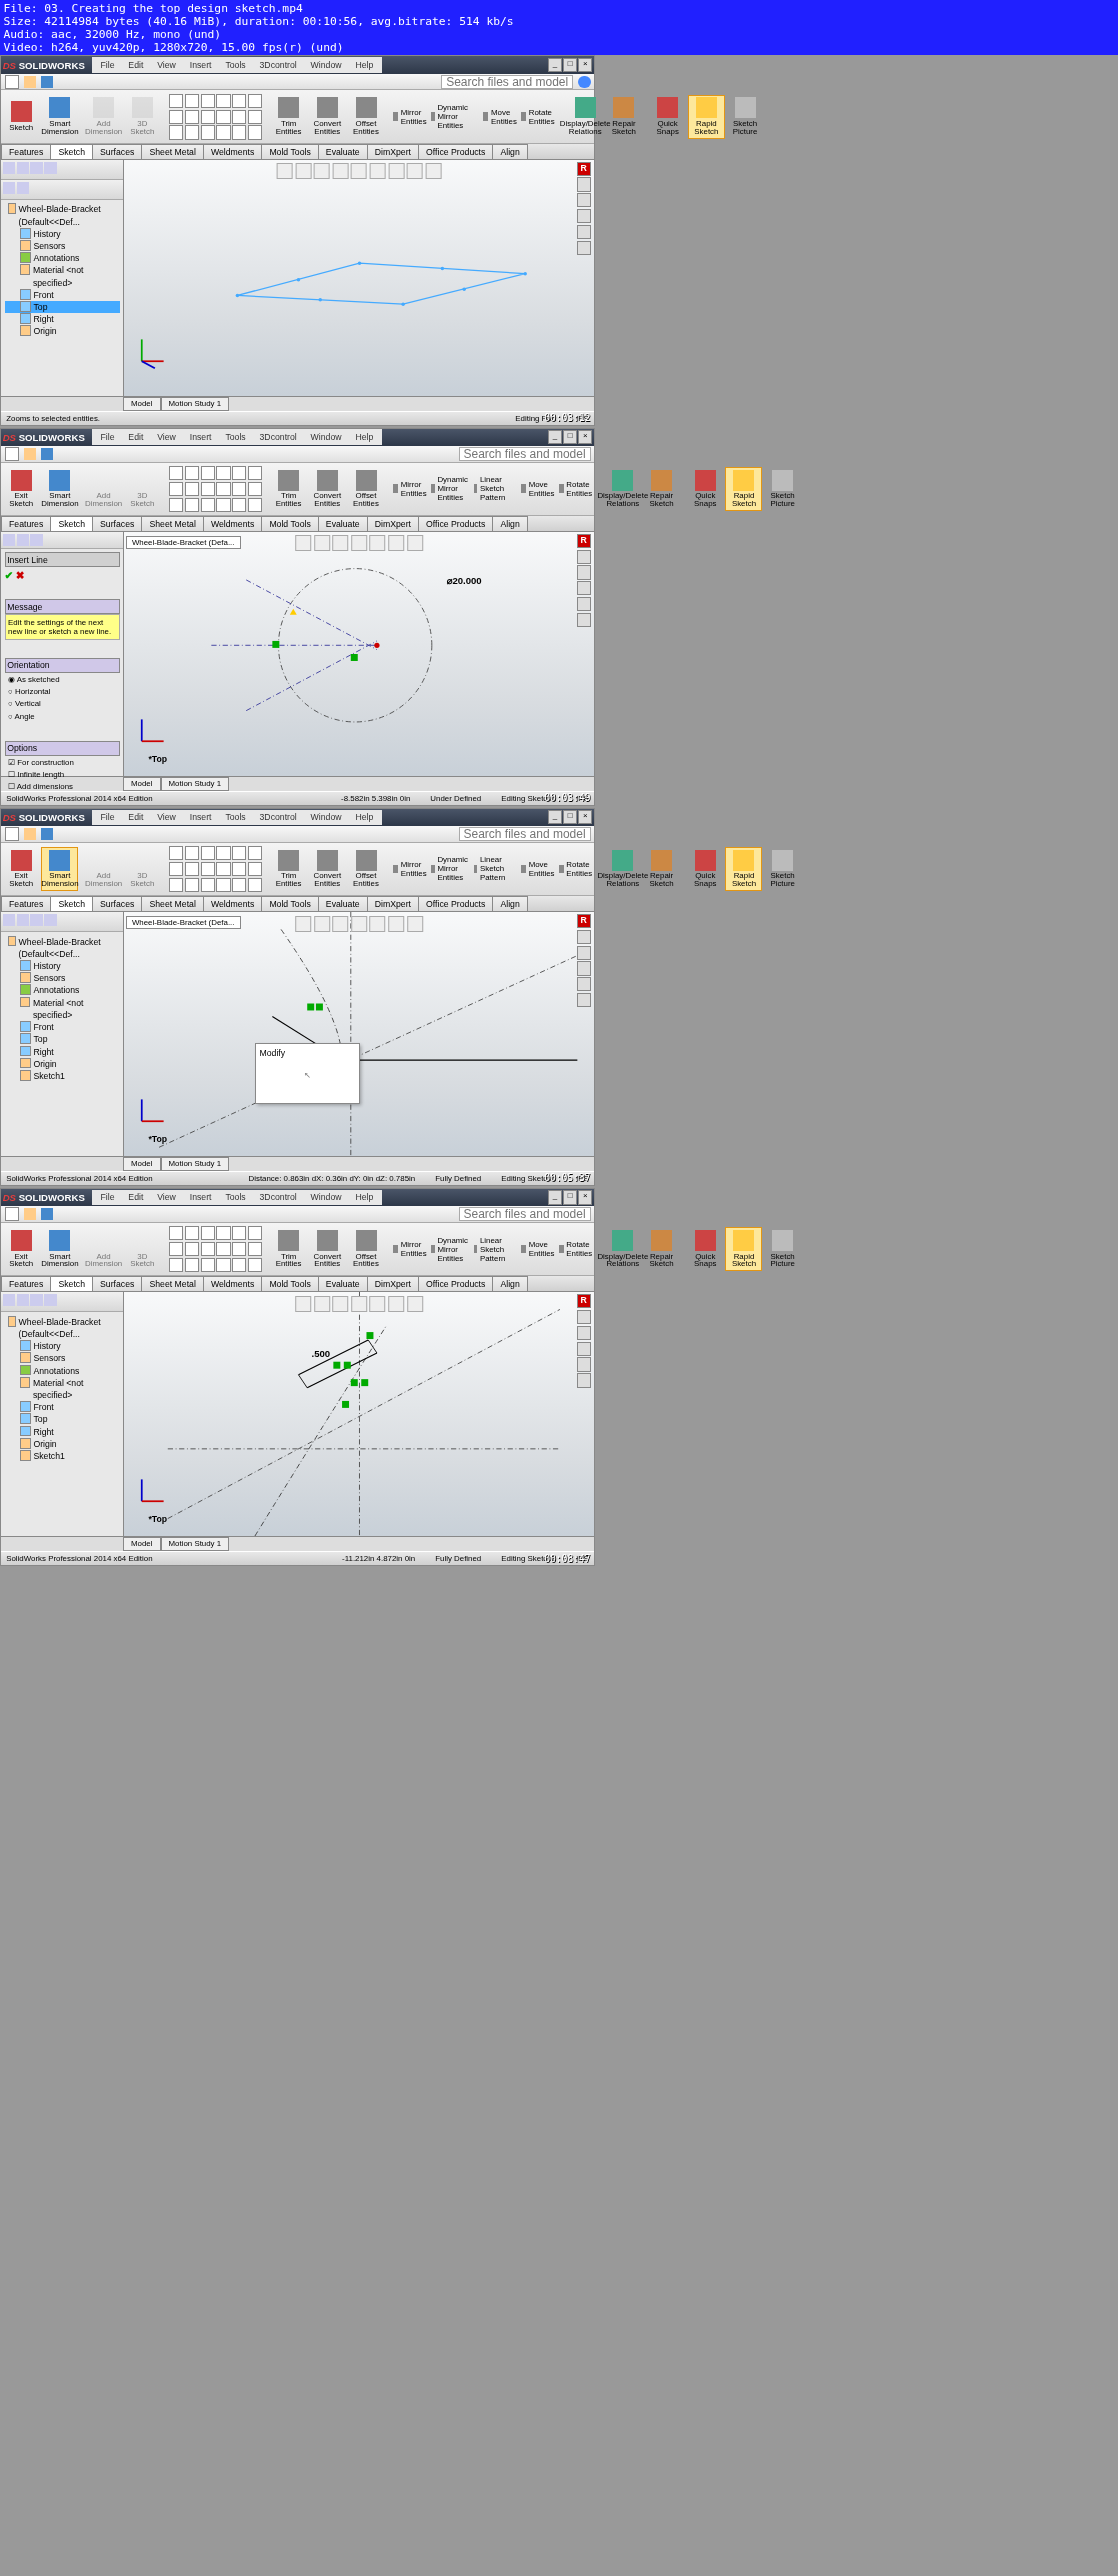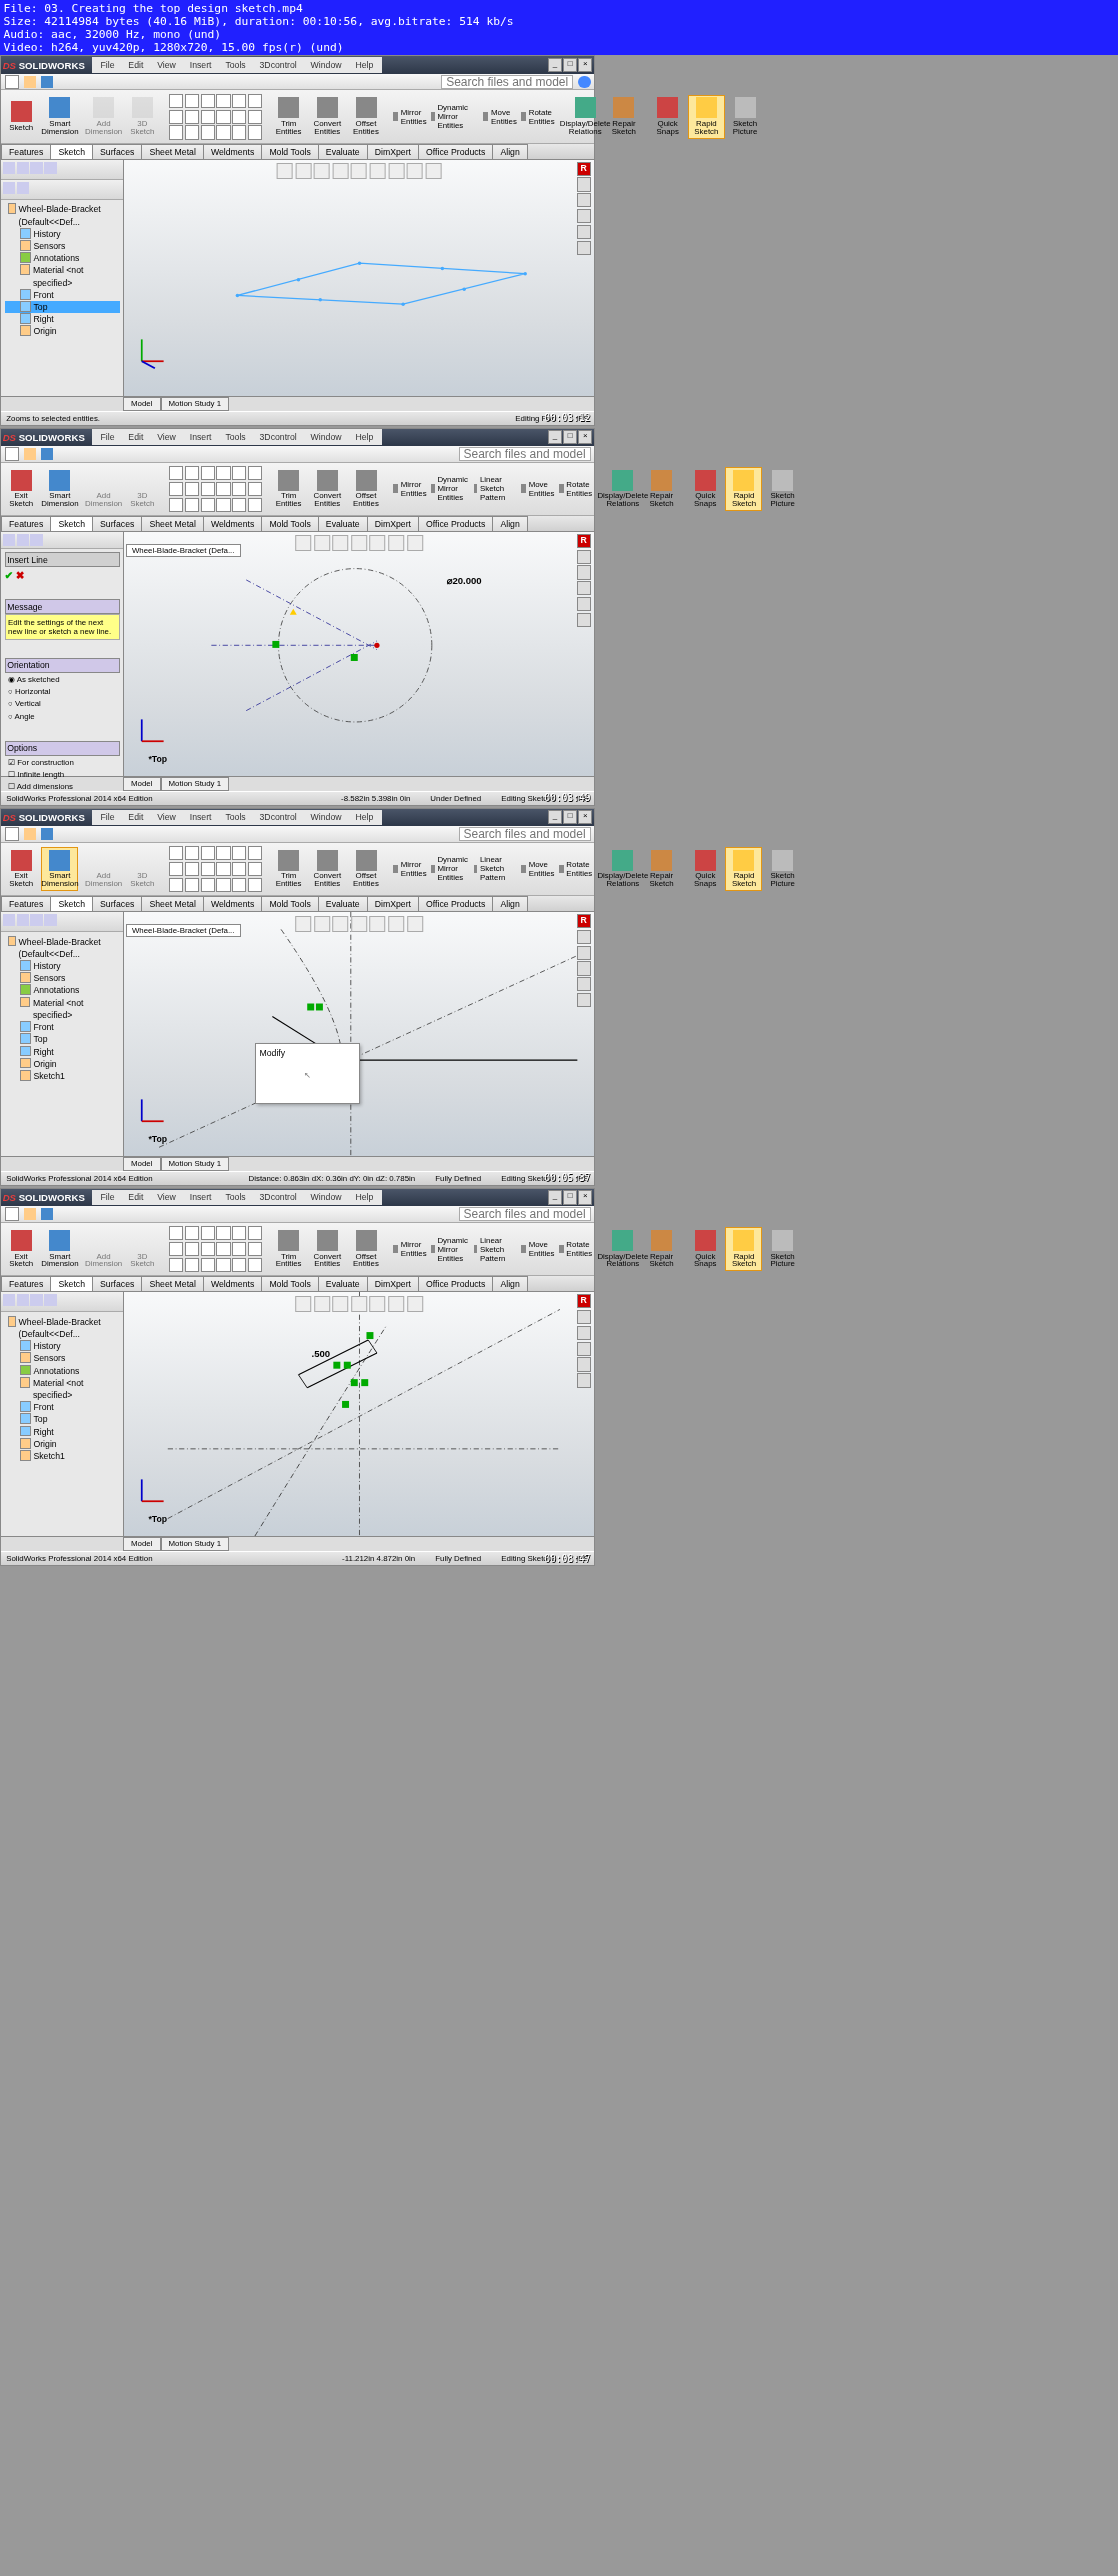--- a/index.html
+++ b/index.html
@@ -55,21 +55,21 @@
 .status .right{margin-left:auto;display:flex;gap:20px}
 .timestamp{position:absolute;bottom:1.7px;right:3.5px;color:#fff;font-size:9.6px;font-family:monospace;text-shadow:0.9px 0.9px #000}
 .props{padding:3.5px;font-size:8.7px}
 .props-title{background:#d0d0d0;padding:1.7px;border:0.9px solid #888;margin-bottom:1.7px;display:flex;align-items:center;gap:3.5px}
 .props-msg{background:#ffff88;padding:2.6px;font-size:7.9px;border:0.9px solid #aaa}
 .props-sect{background:#d0c8e8;padding:1.7px;margin-top:18px;border:0.9px solid #888}
 .props-opt{padding:1.7px 3.5px;font-size:7.9px}
 .checkmark{color:#0a0;font-weight:bold;font-size:10.5px}
 .xmark{color:#c00;font-weight:bold;font-size:10.5px}
 svg{display:block}
-.doctab{position:absolute;top:12px;left:1.7px;background:#fff;border:0.9px solid #888;padding:0.9px 5.2px;font-size:7.9px}
+.doctab{position:absolute;top:4px;left:1.7px;background:#fff;border:0.9px solid #888;padding:0.9px 5.2px;font-size:7.9px}
 .modal{position:absolute;background:#fff;border:0.9px solid #888;box-shadow:1.7px 1.7px 3.5px rgba(0,0,0,0.3);padding:3.5px;font-size:8.7px}
 .triad{position:absolute;bottom:26px;left:8.7px}
 .view-lbl{position:absolute;bottom:12.2px;left:24.4px;font-weight:bold;font-size:8.7px}
 </style>
 </head>
 <body>
 
 <div class="hdr">File: 03. Creating the top design sketch.mp4
 Size: 42114984 bytes (40.16 MiB), duration: 00:10:56, avg.bitrate: 514 kb/s
 Audio: aac, 32000 Hz, mono (und)

